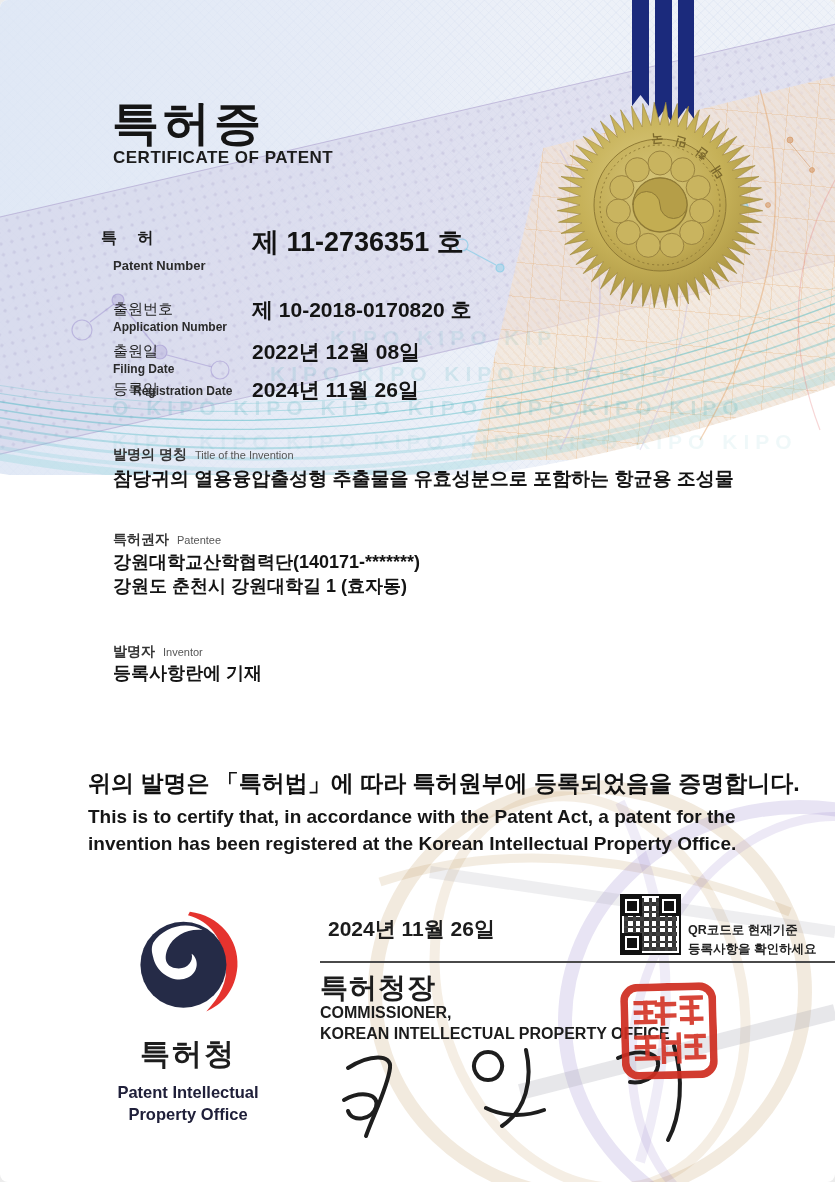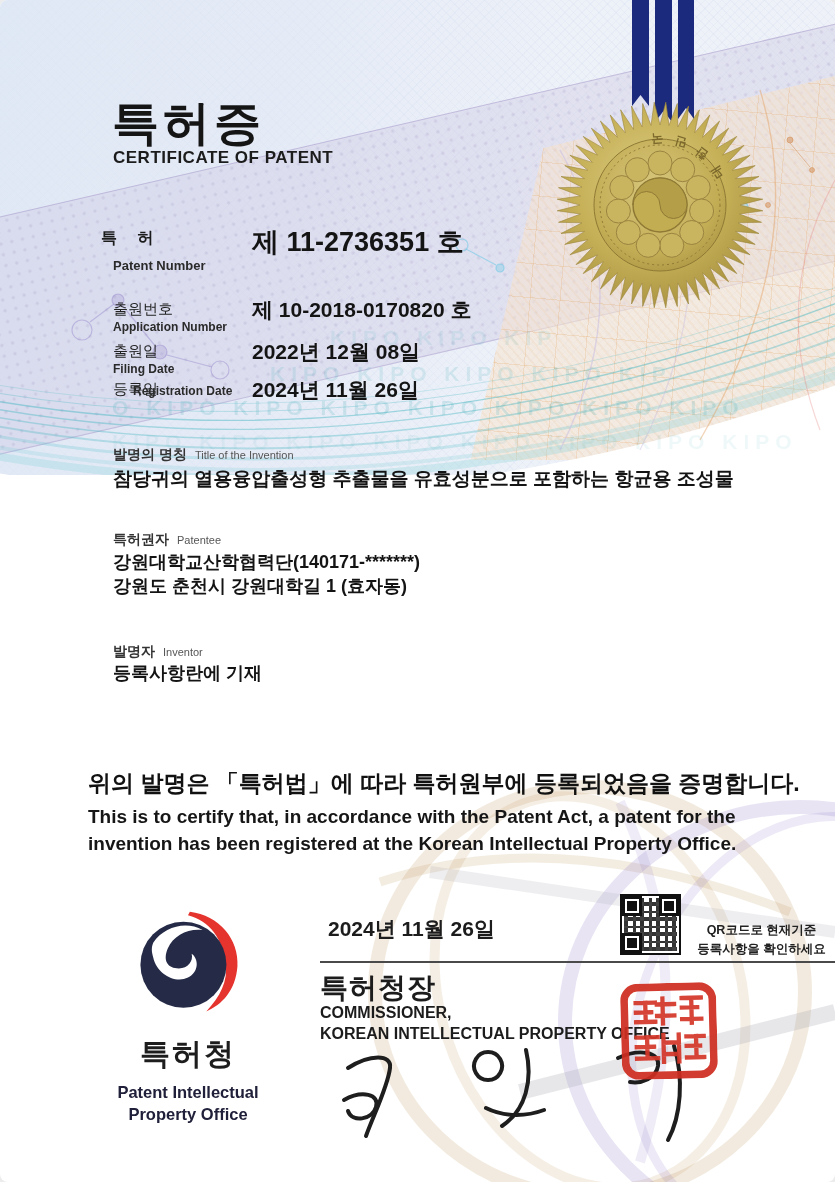--- a/index.html
+++ b/index.html
@@ -47,21 +47,21 @@
   .rule{position:absolute;left:320px;top:961px;width:515px;height:2px;background:#4a4a4a;}
   .qr{position:absolute;left:620px;top:894px;width:61px;height:61px;background:#fff;
       outline:2px solid #111;outline-offset:-2px;}
   .qr-noise{position:absolute;inset:4px;
       background:
        repeating-linear-gradient(0deg,#111 0 4px,transparent 4px 8px,#111 8px 10px,transparent 10px 15px),
        repeating-linear-gradient(90deg,#111 0 4px,transparent 4px 9px,#111 9px 12px,transparent 12px 16px);
       background-blend-mode:screen;opacity:.85;}
   .finder{position:absolute;width:14px;height:14px;border:3px solid #111;background:#fff;}
   .finder::after{content:"";position:absolute;inset:2px;background:#111;}
-  .qr-cap{position:absolute;left:688px;top:921px;width:147px;text-align:center;font-size:12.5px;font-weight:700;color:#222;line-height:1.55;}
+  .qr-cap{position:absolute;left:688px;top:921px;width:147px;text-align:left;font-size:12.5px;font-weight:700;color:#222;line-height:1.55;}
   .seal{position:absolute;left:621px;top:983px;width:96px;height:96px;transform:rotate(-1.5deg);opacity:.93;}
   .logo-wrap{position:absolute;left:108px;top:908px;width:160px;text-align:center;}
   .logo-kr{font-size:30px;font-weight:700;color:#1d1d1d;letter-spacing:2px;margin-top:14px;}
   .logo-en{font-size:16.5px;font-weight:600;color:#20203a;line-height:1.35;margin-top:6px;}
   .faint{position:absolute;pointer-events:none;}
 </style>
 </head>
 <body>
 
 <div class="page">

